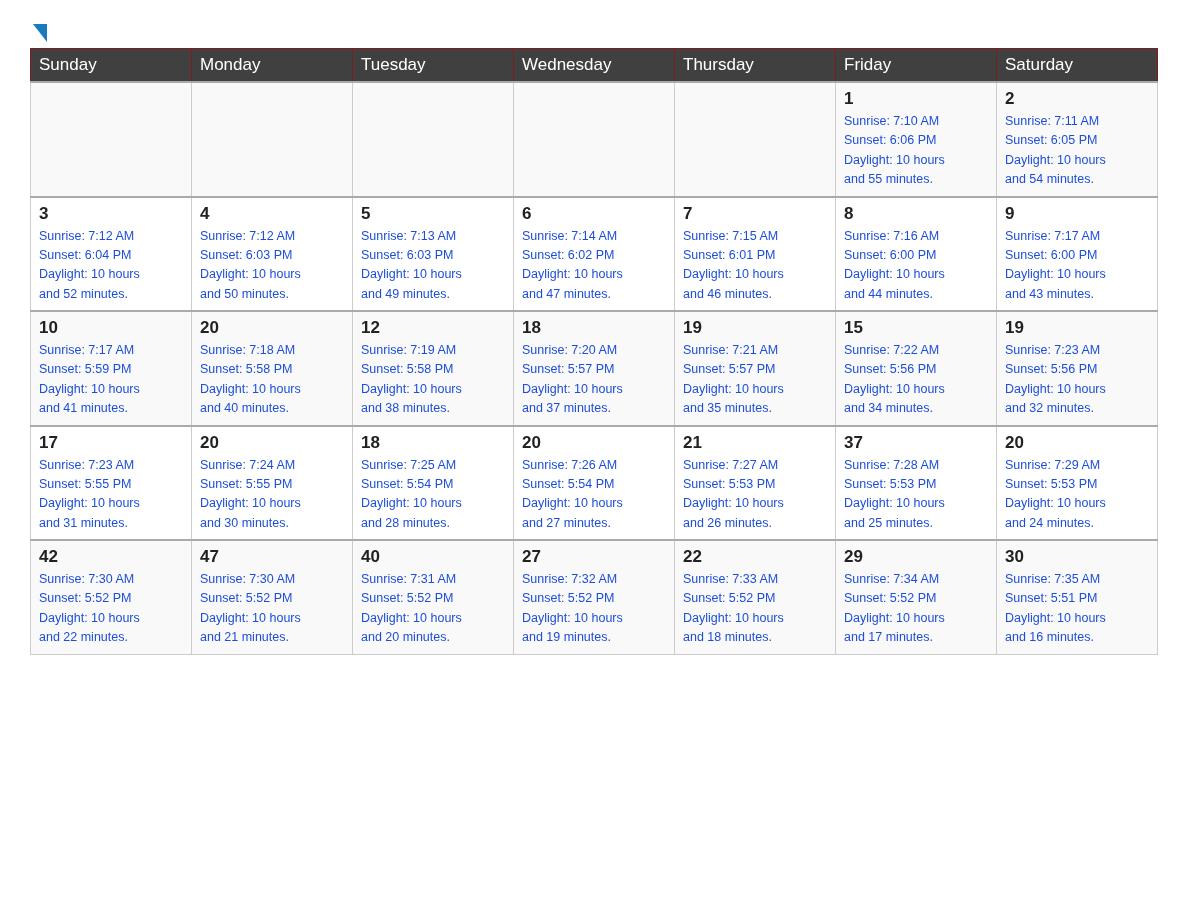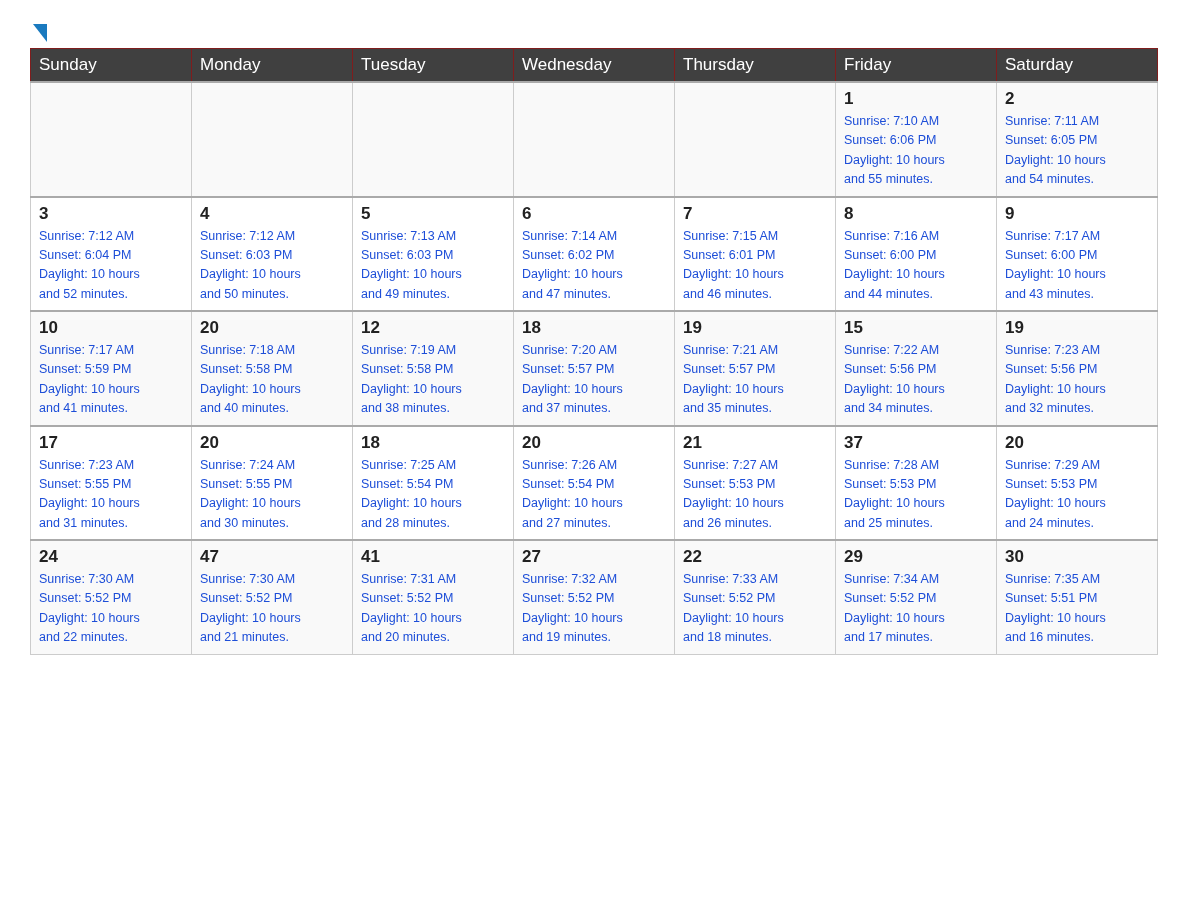--- a/index.html
+++ b/index.html
@@ -248,29 +248,29 @@
           <span class="day-num">37</span>
           <div class="day-info">Sunrise: 7:28 AM<br>Sunset: 5:53 PM<br>Daylight: 10 hours<br>and 25 minutes.</div>
         </td>
         <td>
           <span class="day-num">20</span>
           <div class="day-info">Sunrise: 7:29 AM<br>Sunset: 5:53 PM<br>Daylight: 10 hours<br>and 24 minutes.</div>
         </td>
       </tr>
       <tr class="row-odd">
         <td>
-          <span class="day-num">24</span>
+          <span class="day-num">42</span>
           <div class="day-info">Sunrise: 7:30 AM<br>Sunset: 5:52 PM<br>Daylight: 10 hours<br>and 22 minutes.</div>
         </td>
         <td>
           <span class="day-num">47</span>
           <div class="day-info">Sunrise: 7:30 AM<br>Sunset: 5:52 PM<br>Daylight: 10 hours<br>and 21 minutes.</div>
         </td>
         <td>
-          <span class="day-num">41</span>
+          <span class="day-num">40</span>
           <div class="day-info">Sunrise: 7:31 AM<br>Sunset: 5:52 PM<br>Daylight: 10 hours<br>and 20 minutes.</div>
         </td>
         <td>
           <span class="day-num">27</span>
           <div class="day-info">Sunrise: 7:32 AM<br>Sunset: 5:52 PM<br>Daylight: 10 hours<br>and 19 minutes.</div>
         </td>
         <td>
           <span class="day-num">22</span>
           <div class="day-info">Sunrise: 7:33 AM<br>Sunset: 5:52 PM<br>Daylight: 10 hours<br>and 18 minutes.</div>
         </td>

